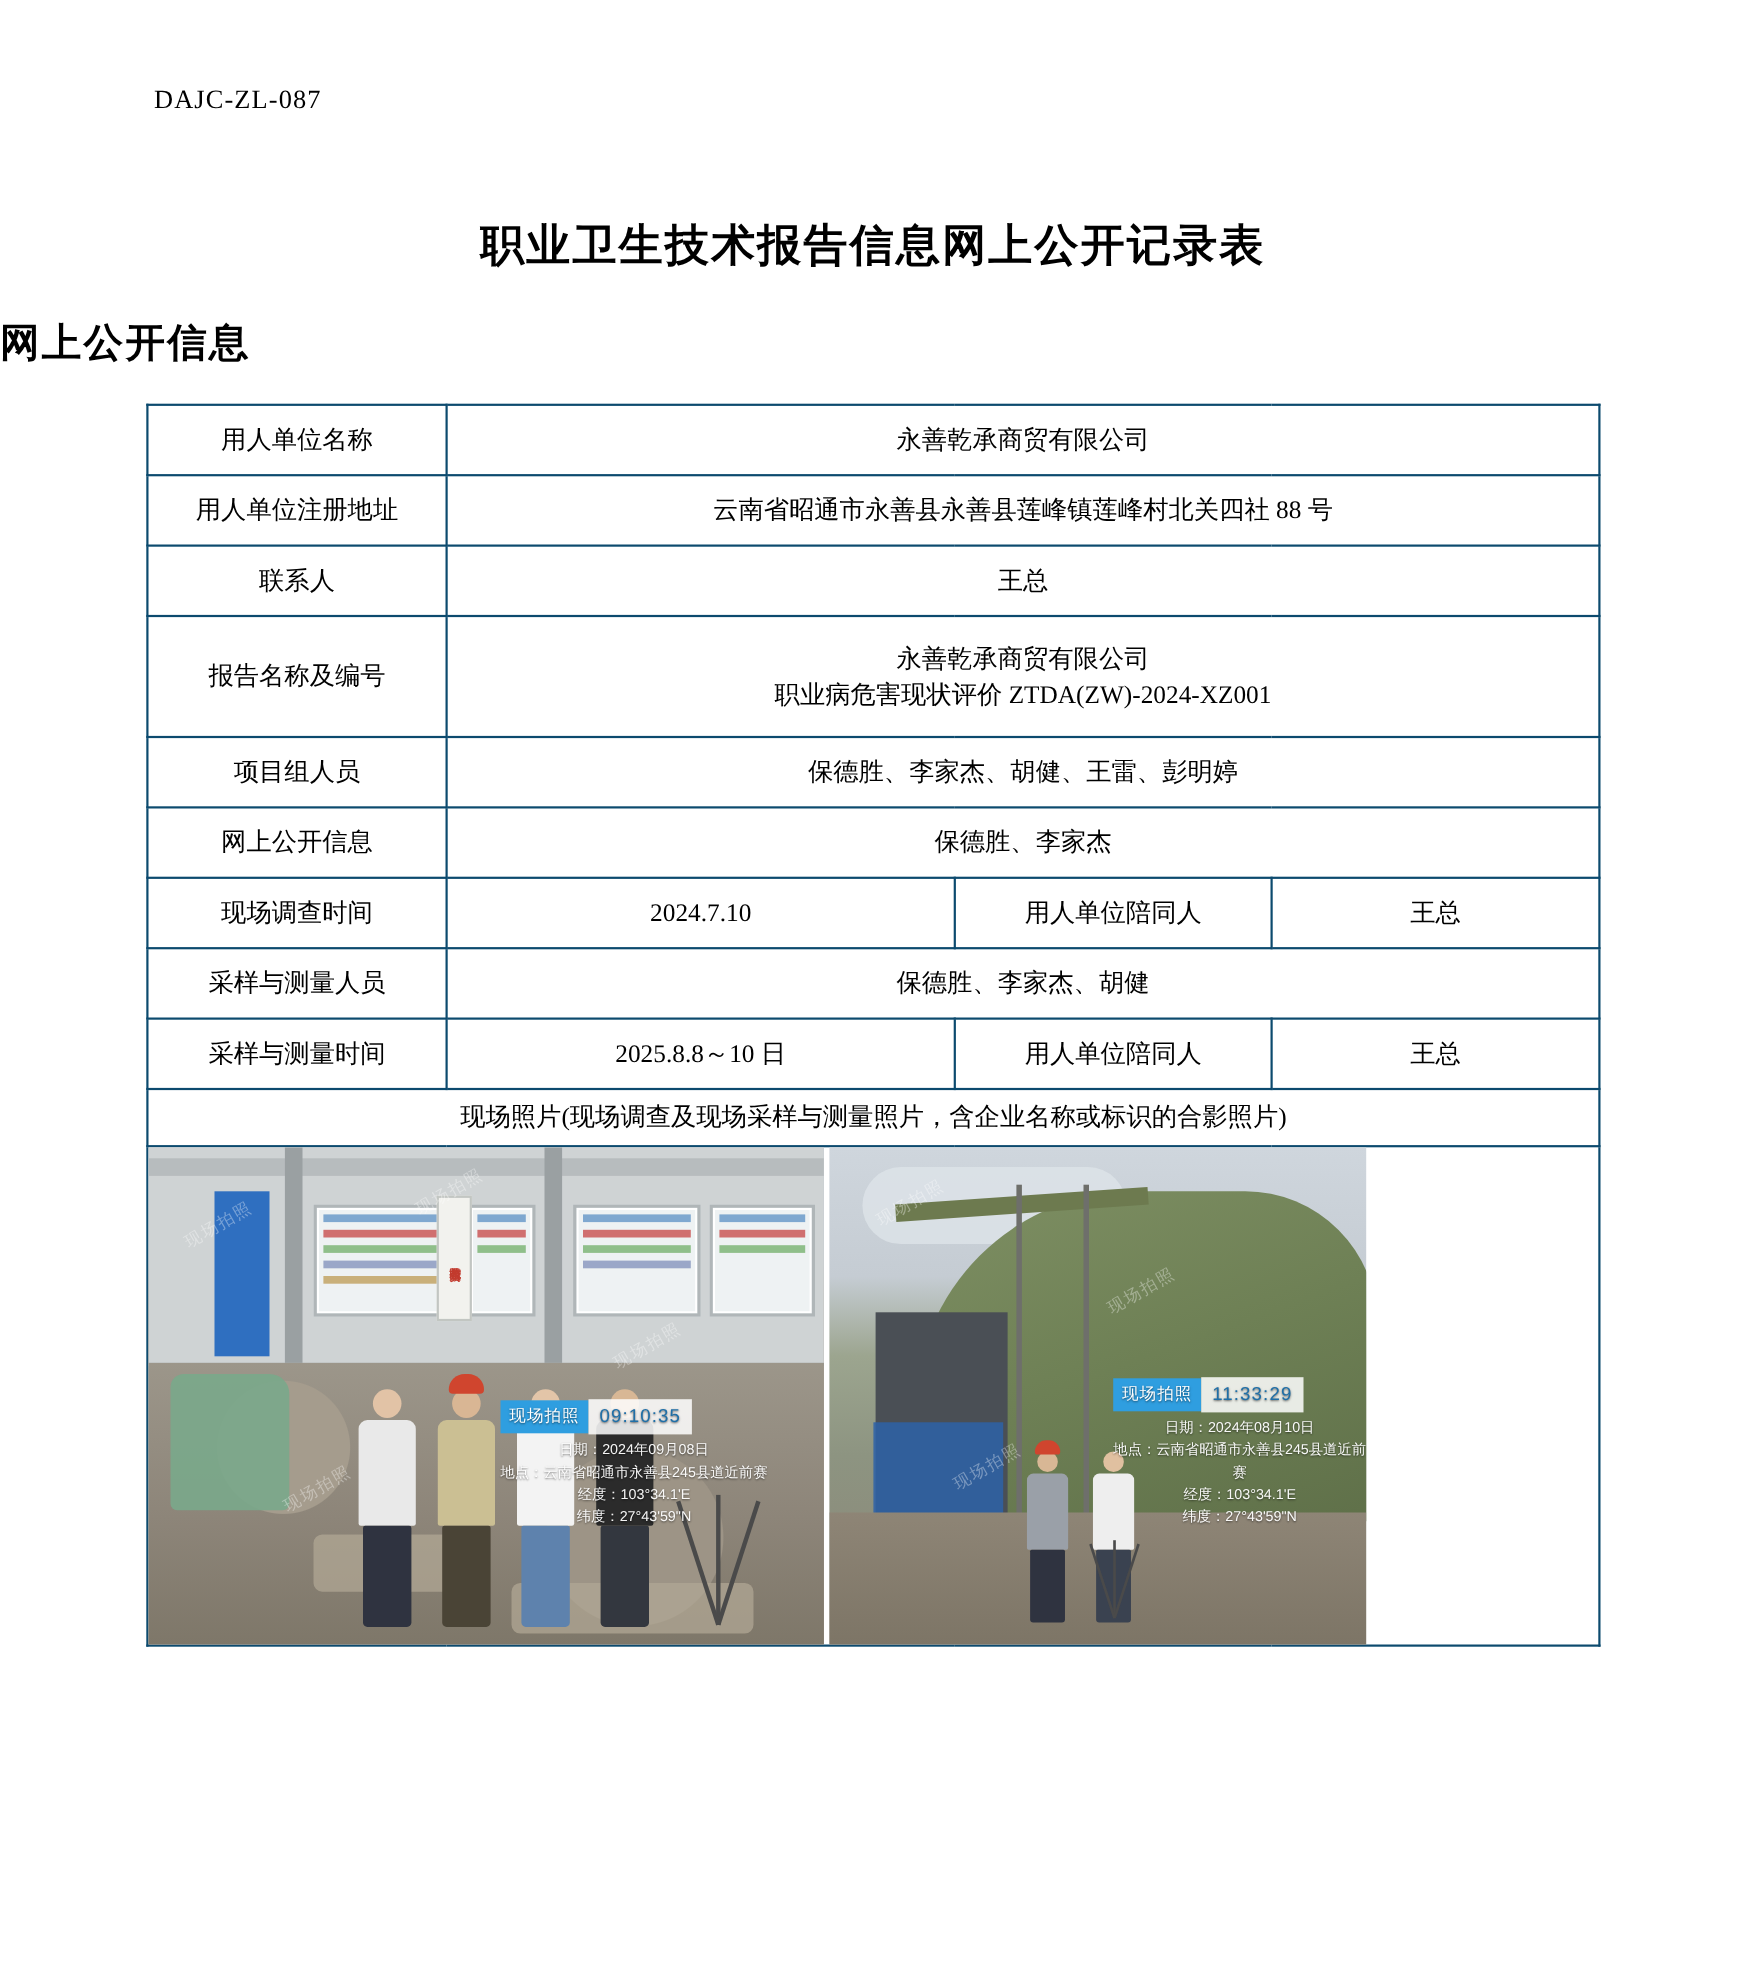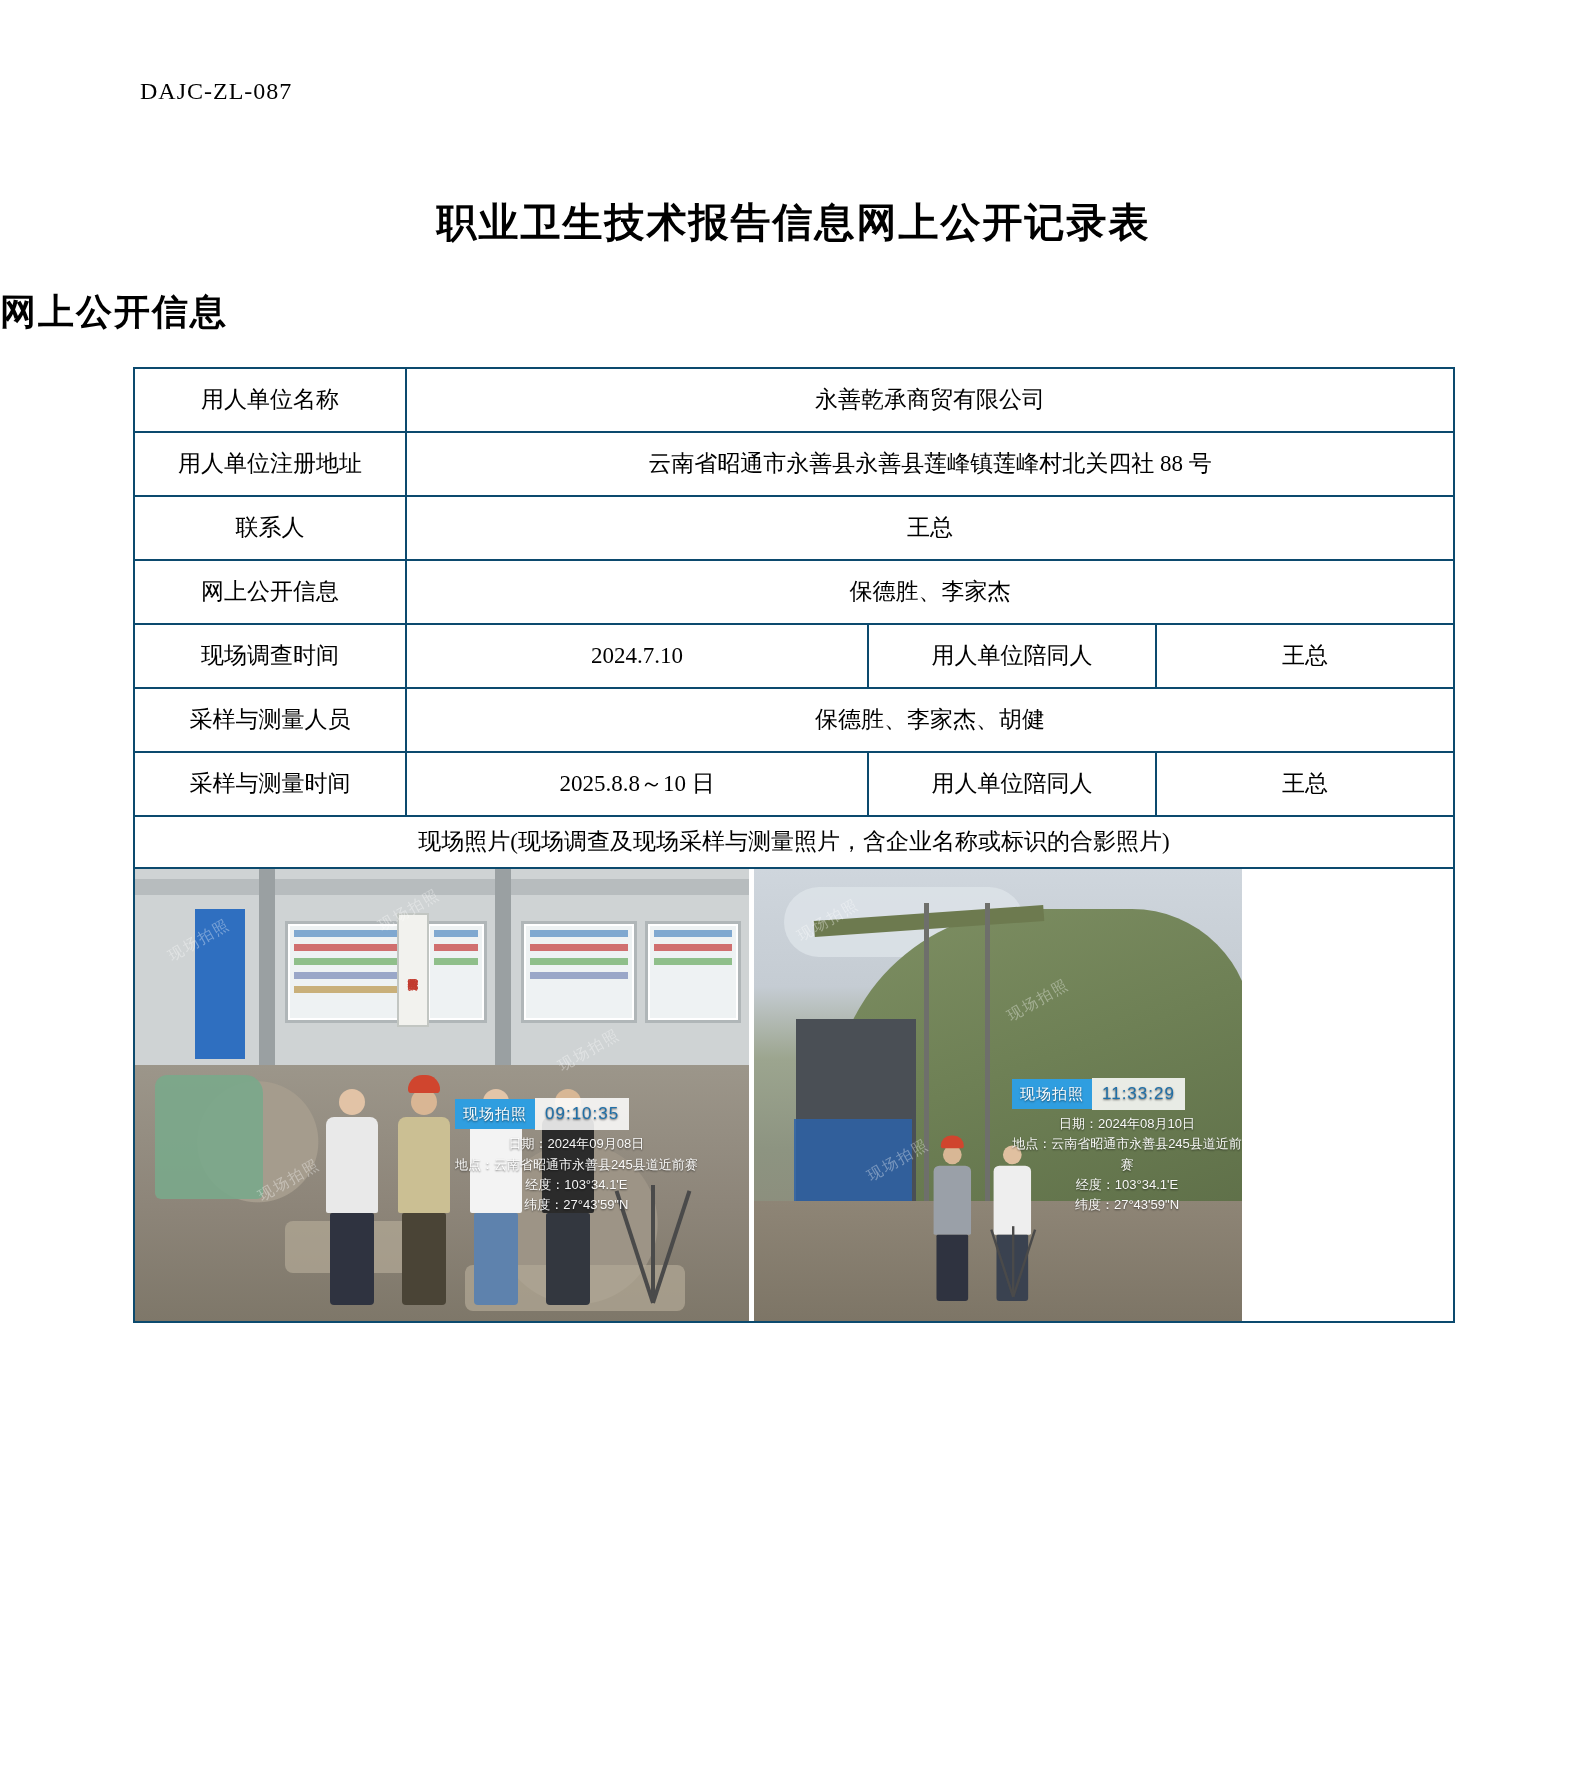--- a/index.html
+++ b/index.html
@@ -355,20 +355,31 @@
         <td class="label">用人单位名称</td>
         <td class="value" colspan="3">永善乾承商贸有限公司</td>
       </tr>
       <tr>
         <td class="label">用人单位注册地址</td>
         <td class="value" colspan="3">云南省昭通市永善县永善县莲峰镇莲峰村北关四社 88 号</td>
       </tr>
       <tr>
         <td class="label">联系人</td>
         <td class="value" colspan="3">王总</td>
+      </tr>
+      <tr>
+        <td class="label" style="height:108px">报告名称及编号</td>
+        <td class="value value-two" colspan="3">
+          <span class="val-line">永善乾承商贸有限公司</span>
+          <span class="val-line">职业病危害现状评价 ZTDA(ZW)-2024-XZ001</span>
+        </td>
+      </tr>
+      <tr>
+        <td class="label">项目组人员</td>
+        <td class="value" colspan="3">保德胜、李家杰、胡健、王雷、彭明婷</td>
       </tr>
       <tr>
         <td class="label">网上公开信息</td>
         <td class="value" colspan="3">保德胜、李家杰</td>
       </tr>
       <tr>
         <td class="label">现场调查时间</td>
         <td class="value">2024.7.10</td>
         <td class="mid-label">用人单位陪同人</td>
         <td class="mid-value">王总</td>

